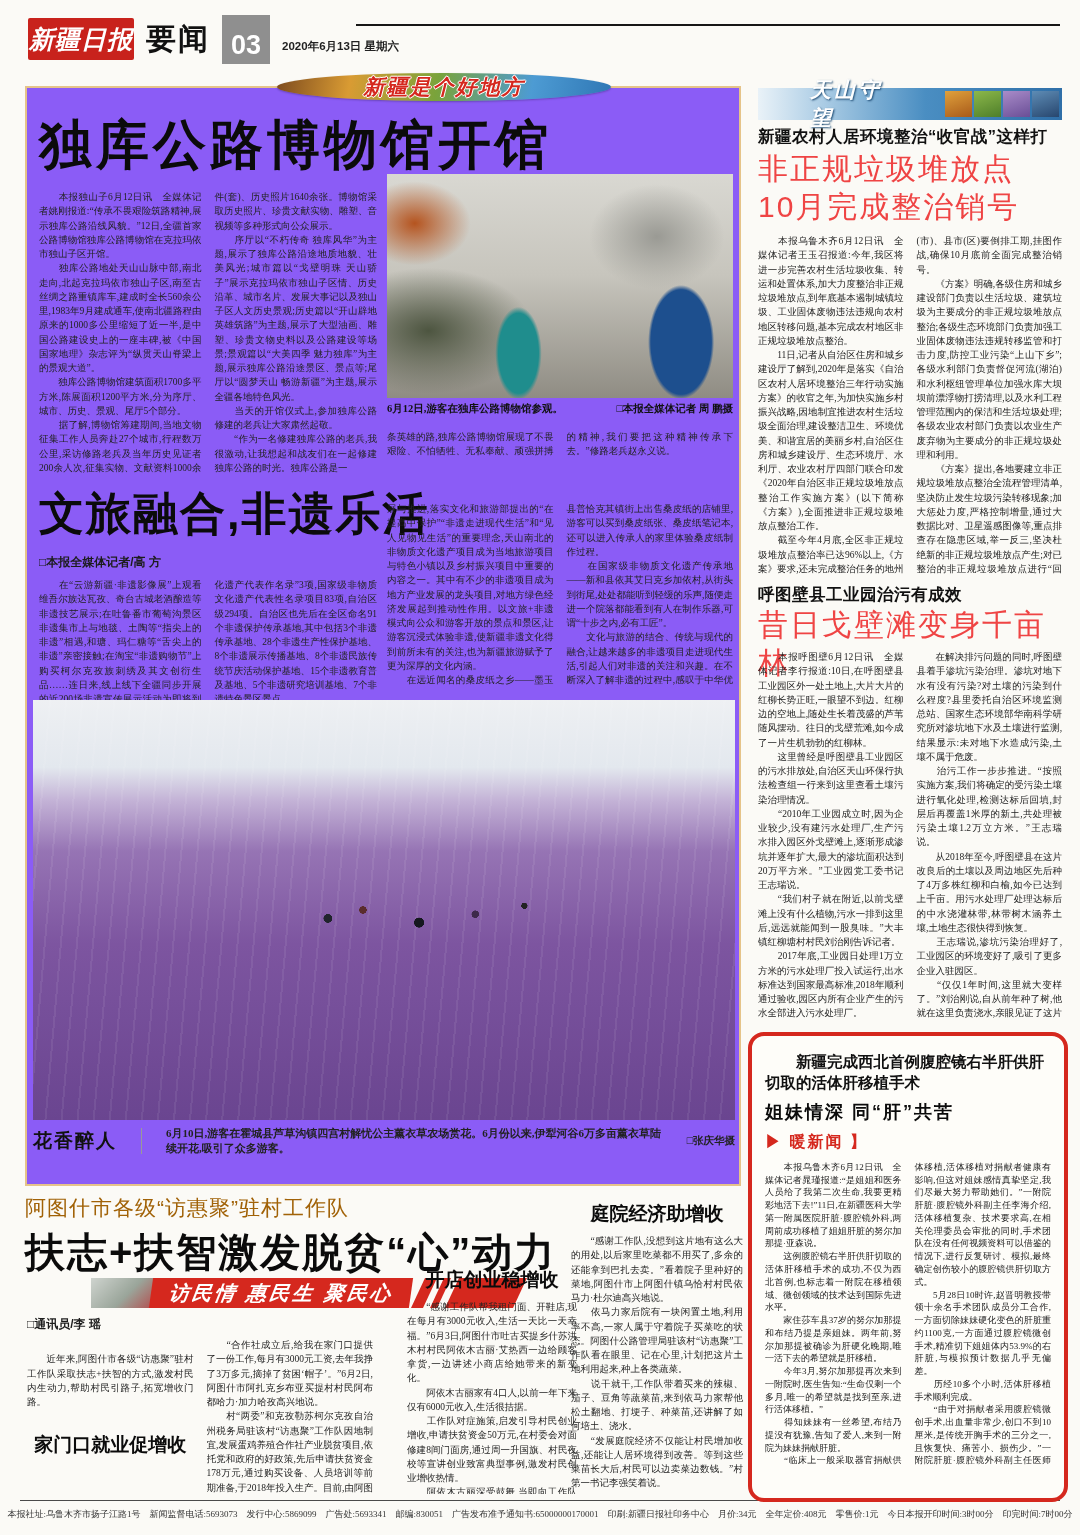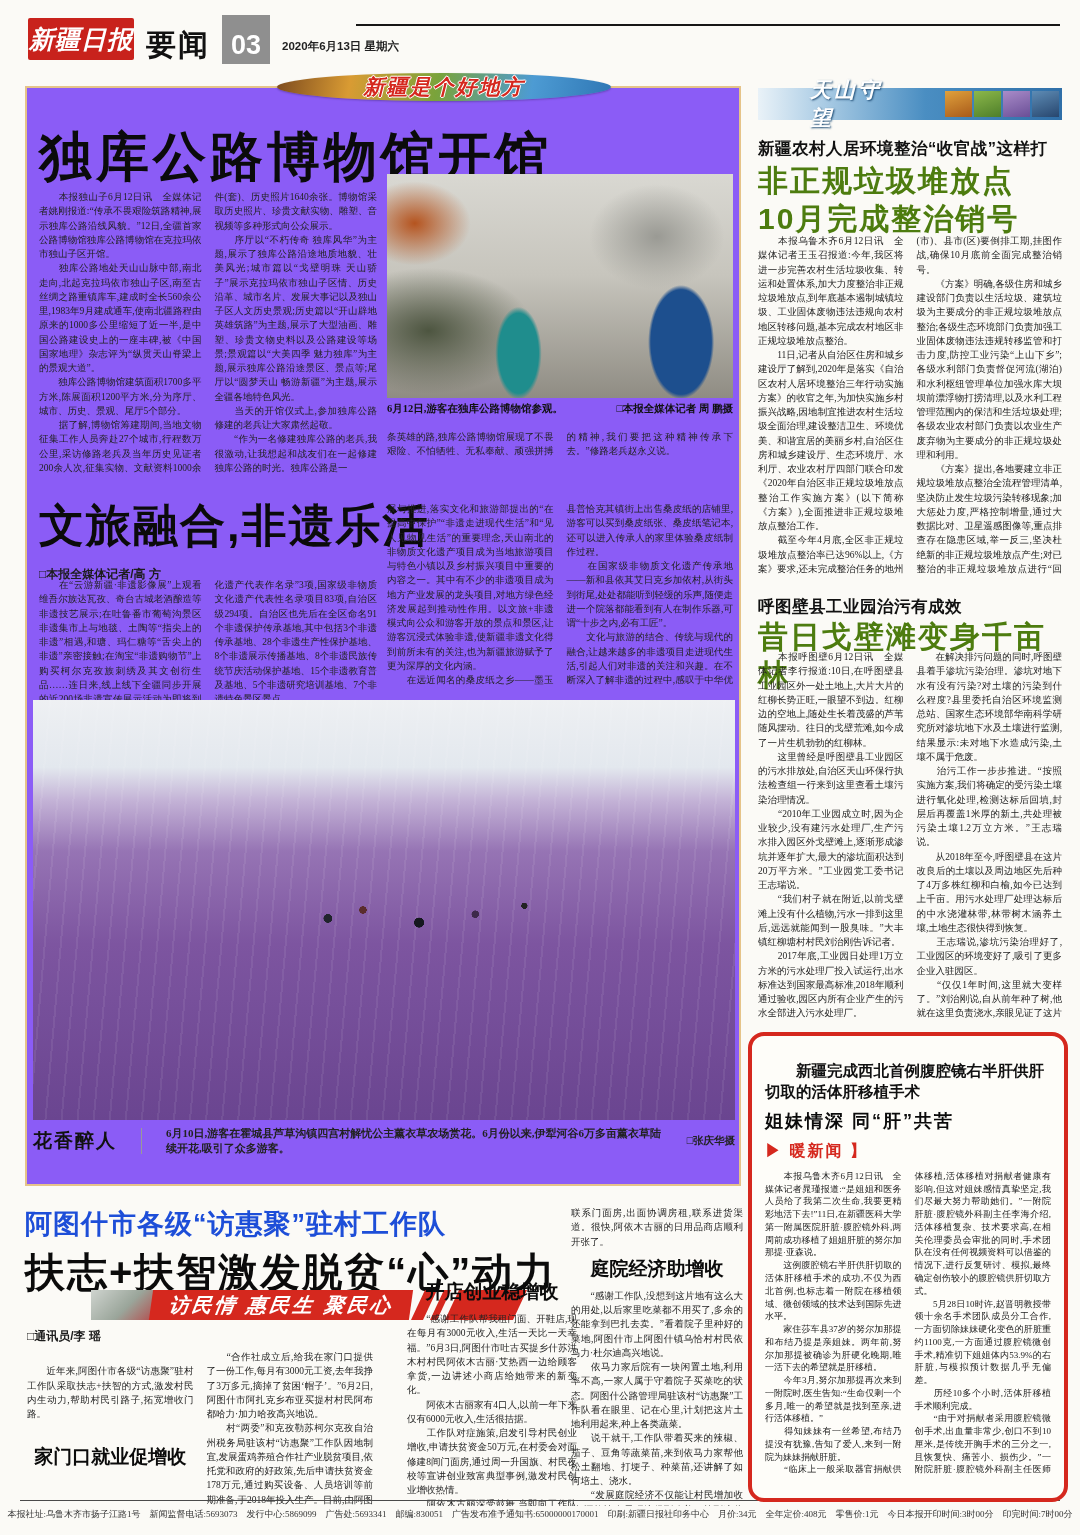--- a/index.html
+++ b/index.html
@@ -2,21 +2,21 @@
 <html><head>
 <meta charset="utf-8">
 <style>
   * { margin:0; padding:0; box-sizing:border-box; }
   html,body { background:#e9e7e2; }
   .page {
     position:relative; width:1080px; height:1535px; margin:0 auto;
     background:#fbfaf6; color:#1c1c1c; overflow:hidden;
     font-family:"Liberation Serif", serif;
   }
-  .sans { font-family:"Liberation Sans", sans-serif;margin-top:12px; }
+  .sans { font-family:"Liberation Sans", sans-serif; }
   
   .masthead { position:absolute; left:28px; top:16px; height:46px; display:flex; align-items:center; gap:12px; }
   .logo {
     width:106px; height:42px; background:#c8221c; color:#fff; display:flex; align-items:center; justify-content:center;
     font-weight:900; font-size:25px; font-style:italic; letter-spacing:1px; border-radius:2px;
     font-family:"Liberation Serif", serif;
   }
   .section-label { font-size:30px; font-weight:900; color:#111; letter-spacing:2px; }
   .pagenum { background:#8f8f8f; color:#fff; font-weight:900; font-size:27px; padding:15px 9px 3px; font-family:"Liberation Sans",sans-serif; }
   .issue-date { font-size:11.5px; font-weight:bold; color:#222; margin-top:14px; }
@@ -56,21 +56,21 @@
       radial-gradient(circle 5px at 70% 49%, #222 0%, #222 60%, rgba(0,0,0,0) 65%),
       repeating-linear-gradient(95deg, rgba(255,255,255,.07) 0 2px, rgba(0,0,0,0) 2px 16px),
       linear-gradient(180deg,#eef0f3 0%,#e3e8ee 16%,#c3b2d6 24%,#9674b4 36%,#7d55a0 58%,#6a4590 100%); }
   .lavender-caption { position:absolute; left:6px; top:1038px; width:702px; display:flex; align-items:center; gap:24px; }
   .lav-label { font-size:19px; font-weight:900; letter-spacing:2px; color:#111; font-family:"Liberation Sans",sans-serif; }
   .lav-sep { width:1px; height:26px; background:#999; }
   .lav-text { flex:1; font-size:11px; font-weight:bold; color:#222; }
   .lav-credit { font-size:10.5px; font-weight:bold; color:#222; }
   
   .fupin { position:absolute; left:25px; top:1194px; width:718px; height:300px; }
-  .fupin-kicker { font-size:27px; font-weight:bold; letter-spacing:1px; color:#1d4ed8; }
+  .fupin-kicker { font-size:21px; font-weight:normal; letter-spacing:1px; color:#a16207; }
   .fupin-headline { margin-top:3px; font-size:40px; font-weight:900; letter-spacing:2px; color:#0b0b0b; }
   .fupin-banner { position:absolute; left:66px; top:84px; height:30px; display:flex; align-items:center; }
   .banner-pic { width:66px; height:30px; background:linear-gradient(135deg,#cfd4cf 0%,#9aa59a 55%,#b4494a 100%); }
   .banner-red { height:30px; background:#d5281e; color:#fff; display:flex; align-items:center; padding:0 18px;
     font-weight:900; font-style:italic; font-size:20px; letter-spacing:3px; font-family:"Liberation Sans",sans-serif;
     transform:skewX(-8deg); margin-left:-6px; }
   .banner-slash { width:12px; height:30px; background:#d5281e; transform:skewX(-25deg); margin-left:7px; }
   .banner-slash.thin { width:7px; }
   .banner-block { width:68px; height:30px; background:#d5281e; transform:skewX(-25deg); margin-left:8px; }
   .fupin-byline { position:absolute; left:2px; top:122px; font-size:12px; font-weight:bold; }
@@ -79,29 +79,29 @@
   .fupin-col3 { position:absolute; left:382px; top:66px; width:170px; height:234px; }
   .fupin-col4 { position:absolute; left:546px; top:0; width:172px; height:300px; }
   
   .tianshan { position:absolute; left:758px; top:88px; width:304px; height:32px; display:flex; align-items:center;
     background:linear-gradient(90deg,#e9f2f8 0%,#a9cbe4 22%,#4a8ec2 55%,#2f6fa8 100%);justify-content:space-between; }
   .tianshan span { margin-left:52px; color:#fff; font-weight:900; font-style:italic; font-size:21px; letter-spacing:3px;
     font-family:"Liberation Sans",sans-serif; text-shadow:1px 1px 2px #1b4a73; }
   .ts-tiles { margin-left:auto; display:flex; gap:2px; padding-right:3px; }
   .ts-tiles i { width:27px; height:26px; display:block; }
   .kicker-r { position:absolute; left:758px; width:304px; font-size:16.5px; font-weight:bold; color:#111; letter-spacing:0.5px; }
-  .headline-r { position:absolute; left:758px; width:304px; font-size:30px; font-weight:700; line-height:1.25; letter-spacing:2px; color:#4d7c0f; white-space:pre-line; }
+  .headline-r { position:absolute; left:758px; width:304px; font-size:30px; font-weight:400; line-height:1.25; letter-spacing:2px; color:#ef4444; white-space:pre-line; }
   .garbage-kicker { top:126px; }
   .garbage-headline { top:150px; }
   .garbage-body { position:absolute; left:758px; top:234px; width:304px; height:344px; }
   .gebi-kicker { top:584px; }
   .gebi-headline { top:606px; }
   .gebi-body { position:absolute; left:758px; top:650px; width:304px; height:376px; }
   .sisters-box { position:absolute; left:748px; top:1032px; width:320px; height:470px; border:4px solid #d5281e; border-radius:16px;
-    background:#fefdf9; padding:25px 13px 8px; z-index:3; }
+    background:#fefdf9; padding:16px 13px 8px; z-index:3; }
   .sisters-kicker { font-size:15.5px; font-weight:bold; line-height:1.35; text-indent:2em; color:#111; }
   .sisters-headline { margin-top:6px; font-size:18px; font-weight:700; letter-spacing:2px; color:#0b0b0b; }
   .sisters-tag { margin-top:8px; color:#d5281e; font-weight:900; font-size:16px; letter-spacing:2px; font-family:"Liberation Sans",sans-serif; }
   .sisters-body { margin-top:8px; height:312px; font-size:9px; line-height:1.42; }
   
   .footer-rule { position:absolute; left:20px; top:1500px; width:1040px; height:1px; background:#4a4a4a; }
   .footer-text { position:absolute; left:0; top:1508px; width:1080px; text-align:center; font-size:9px; color:#333; }
 </style>
 </head>
 <body>
@@ -175,21 +175,20 @@
 　　合作社采取“村委会+合作社+贫困户”的模式,建档立卡贫困户依据自家情况自愿申请加入。合作社每年给64户建档立卡贫困户分红,同时为4名贫困群众提供了就业岗位。</p>
     </div>
     <div class="fupin-col3" style="overflow:hidden; font-family:'Liberation Serif',serif;">
       <h4 class="subhead">开店创业稳增收</h4>
       <p class="bodytext">　　“感谢工作队帮我租门面、开鞋店,现在每月有3000元收入,生活一天比一天幸福。”6月3日,阿图什市吐古买提乡什苏洪木村村民阿依木古丽·艾热西一边给顾客拿货,一边讲述小商店给她带来的新变化。
 　　阿依木古丽家有4口人,以前一年下来仅有6000元收入,生活很拮据。
 　　工作队对症施策,启发引导村民创业增收,申请扶贫资金50万元,在村委会对面修建8间门面房,通过周一升国旗、村民夜校等宣讲创业致富典型事例,激发村民创业增收热情。
 　　阿依木古丽深受鼓舞,当即向工作队表达了想开商店的想法,工作队帮她</p>
     </div>
     <div class="fupin-col4" style="overflow:hidden; font-family:'Liberation Serif',serif;">
-      <p class="bodytext">联系门面房,出面协调房租,联系进货渠道。很快,阿依木古丽的日用品商店顺利开张了。</p>
       <h4 class="subhead">庭院经济助增收</h4>
       <p class="bodytext">　　“感谢工作队,没想到这片地有这么大的用处,以后家里吃菜都不用买了,多余的还能拿到巴扎去卖。”看着院子里种好的菜地,阿图什市上阿图什镇乌恰村村民依马力·杜尔迪高兴地说。
 　　依马力家后院有一块闲置土地,利用率不高,一家人属于守着院子买菜吃的状态。阿图什公路管理局驻该村“访惠聚”工作队看在眼里、记在心里,计划把这片土地利用起来,种上各类蔬菜。
 　　说干就干,工作队带着买来的辣椒、茄子、豆角等蔬菜苗,来到依马力家帮他松土翻地、打埂子、种菜苗,还讲解了如何培土、浇水。
 　　“发展庭院经济不仅能让村民增加收益,还能让人居环境得到改善。等到这些菜苗长大后,村民可以边卖菜边数钱。”村第一书记李强笑着说。</p>
     </div>
   </div>
 
   <div class="tianshan">
     <span>天山守望</span>

